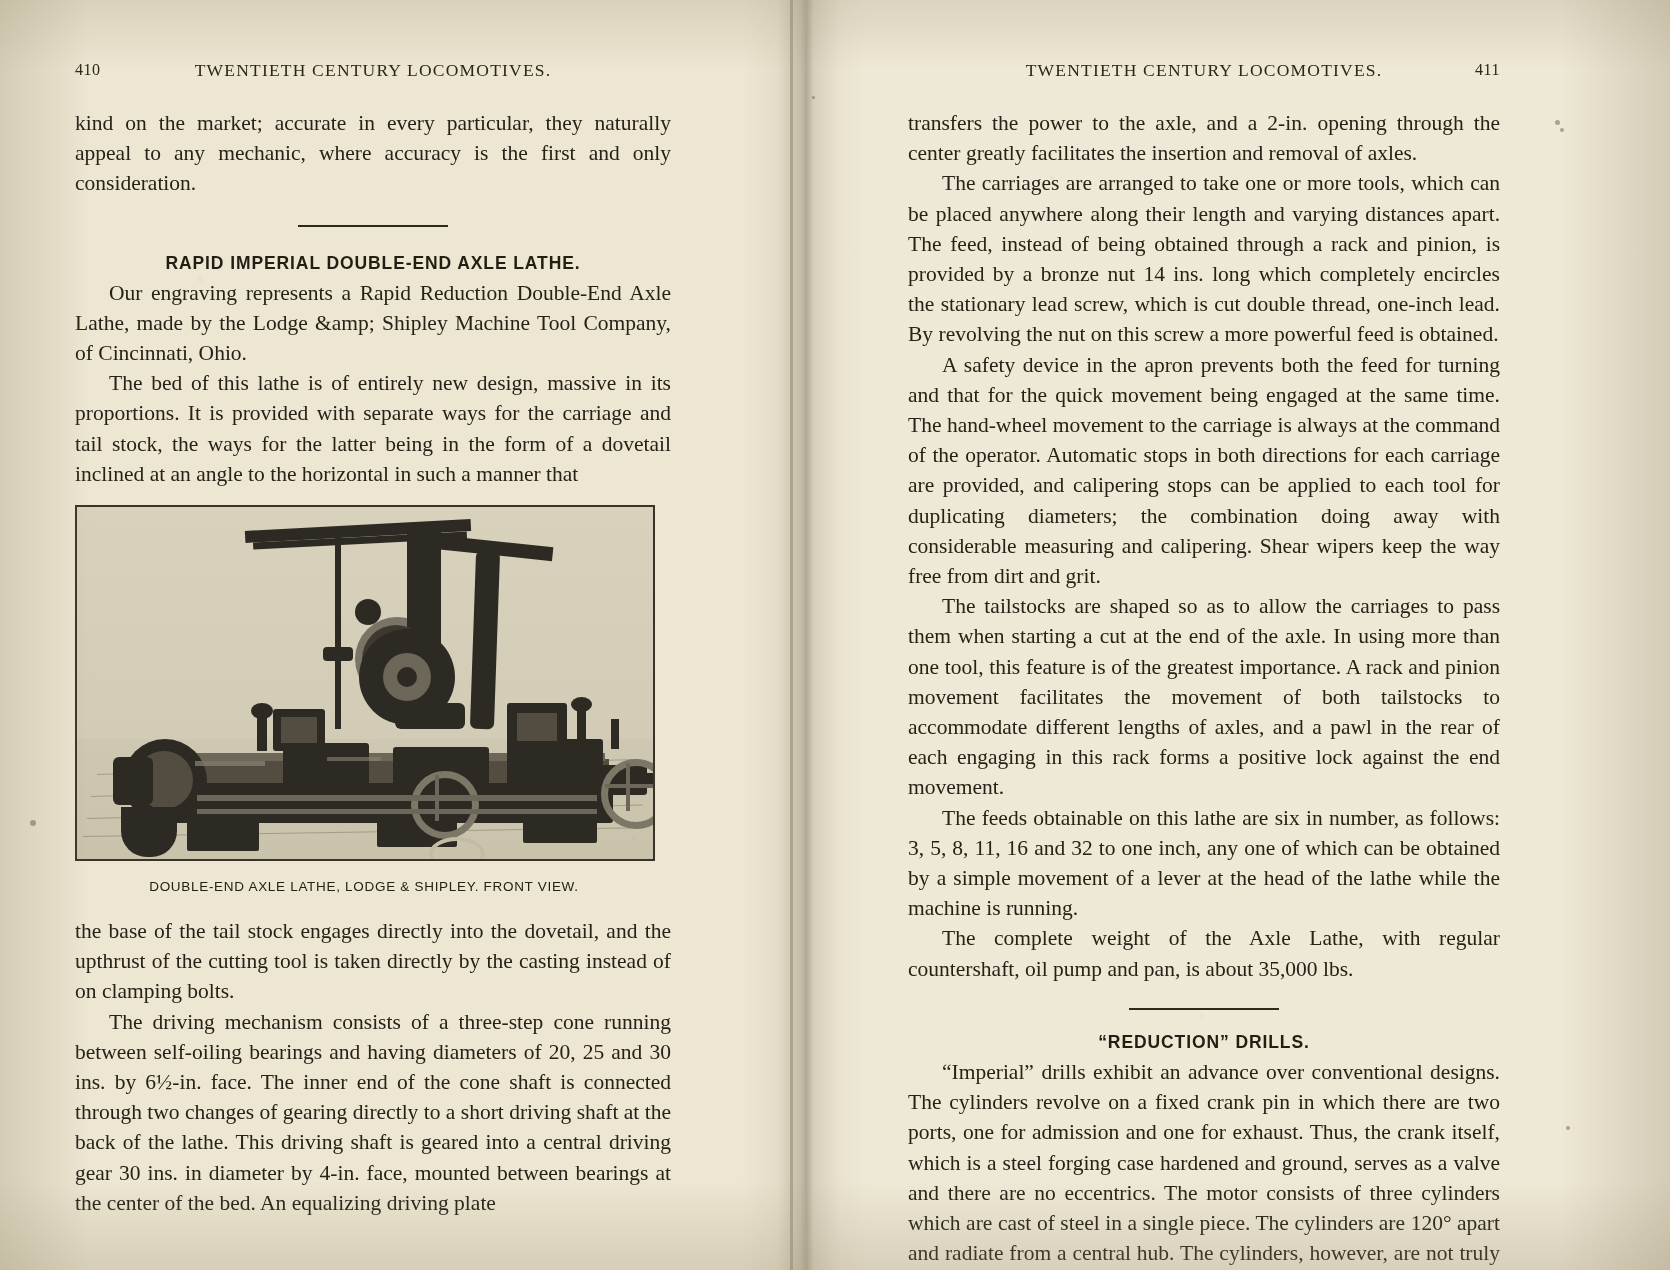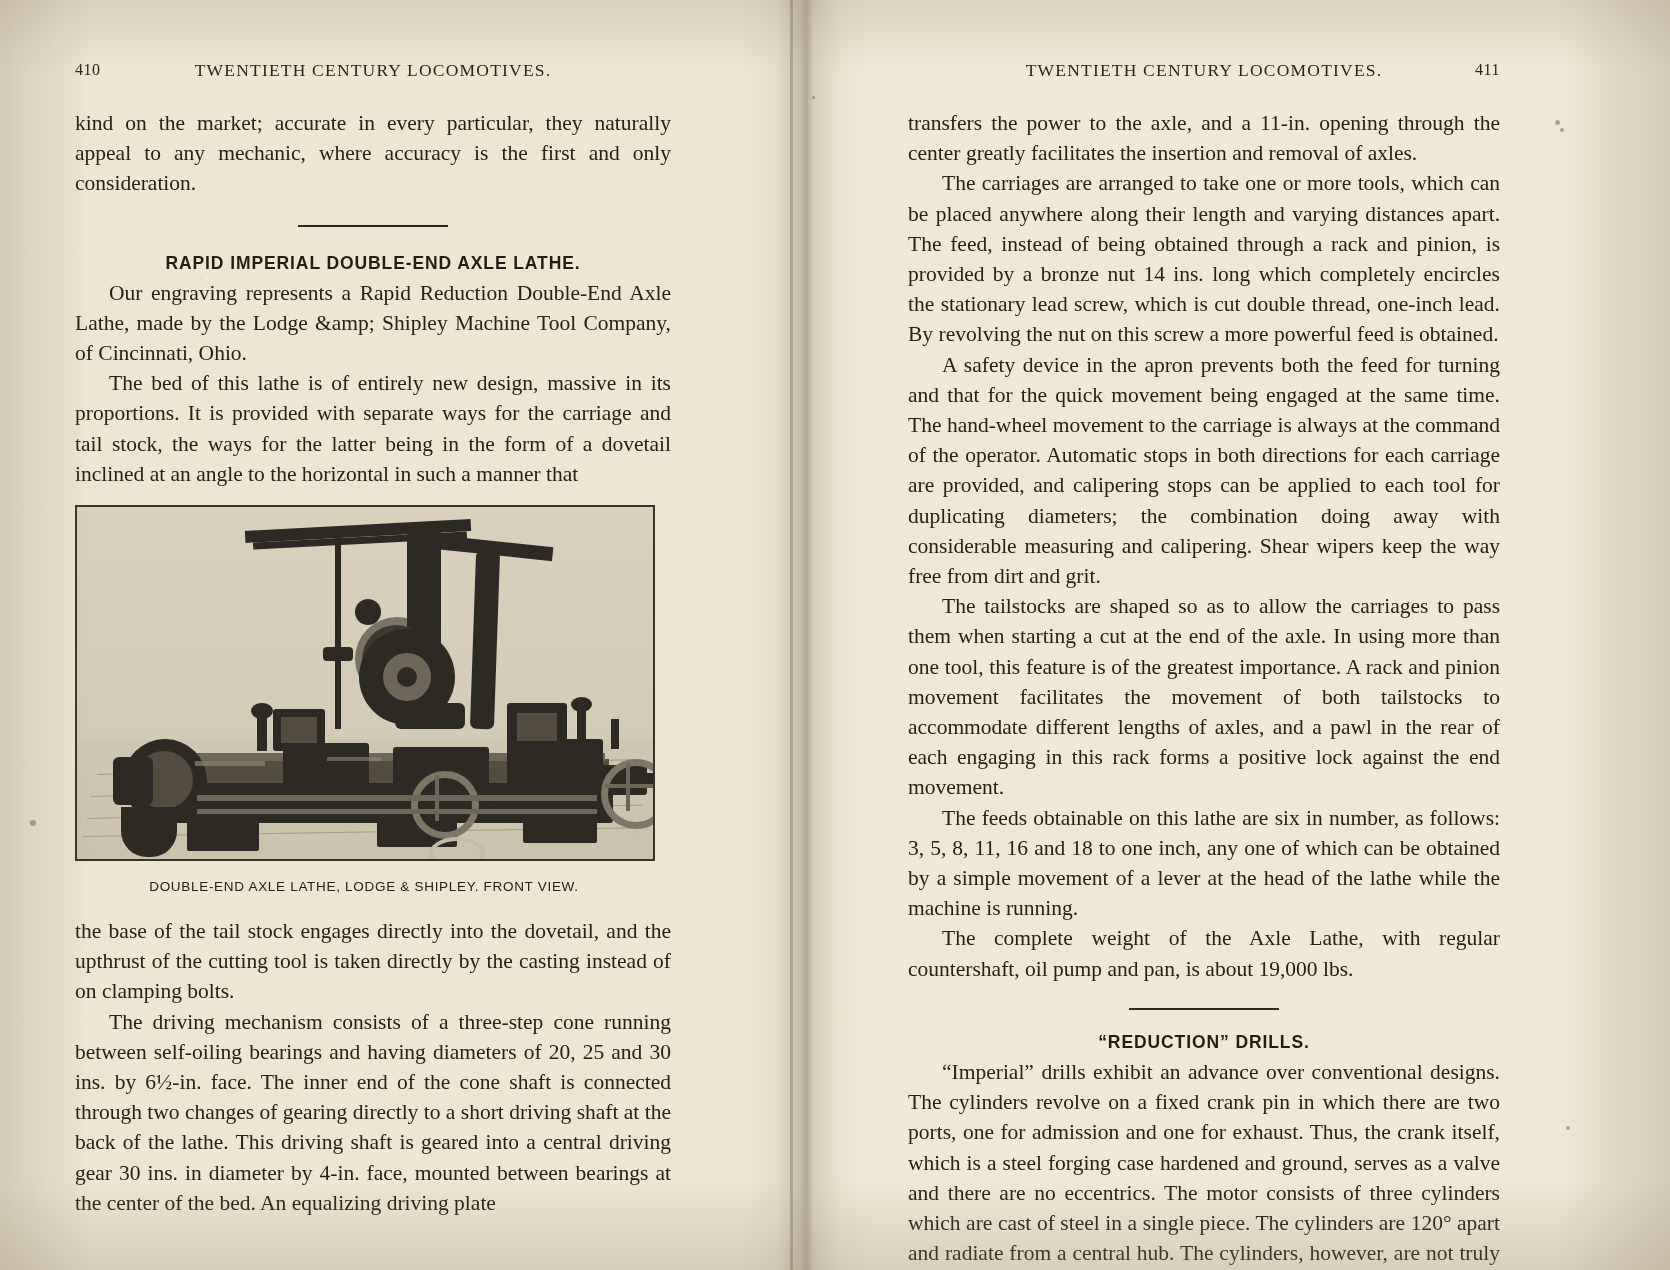--- a/index.html
+++ b/index.html
@@ -315,31 +315,31 @@
 
   <div class="column col-right">
 
     <div class="running-head">
       <span class="rh-title">TWENTIETH CENTURY LOCOMOTIVES.</span>
       <span class="folio folio-right">411</span>
     </div>
 
     <div class="spacer-14"></div>
 
-    <p class="body">transfers the power to the axle, and a 11-in. opening through the center greatly facilitates the insertion and removal of axles.</p>
+    <p class="body">transfers the power to the axle, and a 2-in. opening through the center greatly facilitates the insertion and removal of axles.</p>
 
     <p class="body indent">The carriages are arranged to take one or more tools, which can be placed anywhere along their length and varying distances apart. The feed, instead of being obtained through a rack and pinion, is provided by a bronze nut 14 ins. long which completely encircles the stationary lead screw, which is cut double thread, one-inch lead. By revolving the nut on this screw a more powerful feed is obtained.</p>
 
     <p class="body indent">A safety device in the apron prevents both the feed for turning and that for the quick movement being engaged at the same time. The hand-wheel movement to the carriage is always at the command of the operator. Automatic stops in both directions for each carriage are provided, and calipering stops can be applied to each tool for duplicating diameters; the combination doing away with considerable measuring and calipering. Shear wipers keep the way free from dirt and grit.</p>
 
     <p class="body indent">The tailstocks are shaped so as to allow the carriages to pass them when starting a cut at the end of the axle. In using more than one tool, this feature is of the greatest importance. A rack and pinion movement facilitates the movement of both tailstocks to accommodate different lengths of axles, and a pawl in the rear of each engaging in this rack forms a positive lock against the end movement.</p>
 
-    <p class="body indent">The feeds obtainable on this lathe are six in number, as follows: 3, 5, 8, 11, 16 and 18 to one inch, any one of which can be obtained by a simple movement of a lever at the head of the lathe while the machine is running.</p>
-
-    <p class="body indent">The complete weight of the Axle Lathe, with regular countershaft, oil pump and pan, is about 19,000 lbs.</p>
+    <p class="body indent">The feeds obtainable on this lathe are six in number, as follows: 3, 5, 8, 11, 16 and 32 to one inch, any one of which can be obtained by a simple movement of a lever at the head of the lathe while the machine is running.</p>
+
+    <p class="body indent">The complete weight of the Axle Lathe, with regular countershaft, oil pump and pan, is about 35,000 lbs.</p>
 
     <div class="rule tight"></div>
 
     <h2 class="section-head">“REDUCTION” DRILLS.</h2>
 
     <p class="body indent">“Imperial” drills exhibit an advance over conventional designs. The cylinders revolve on a fixed crank pin in which there are two ports, one for admission and one for exhaust. Thus, the crank itself, which is a steel forging case hardened and ground, serves as a valve and there are no eccentrics. The motor consists of three cylinders which are cast of steel in a single piece. The cylinders are 120° apart and radiate from a central hub. The cylinders, however, are not truly radial, but are set off ¼ in. to ½ in., according to</p>
   </div>
 
   <div class="gutter-shadow"></div>
   <div class="gutter-line"></div>

